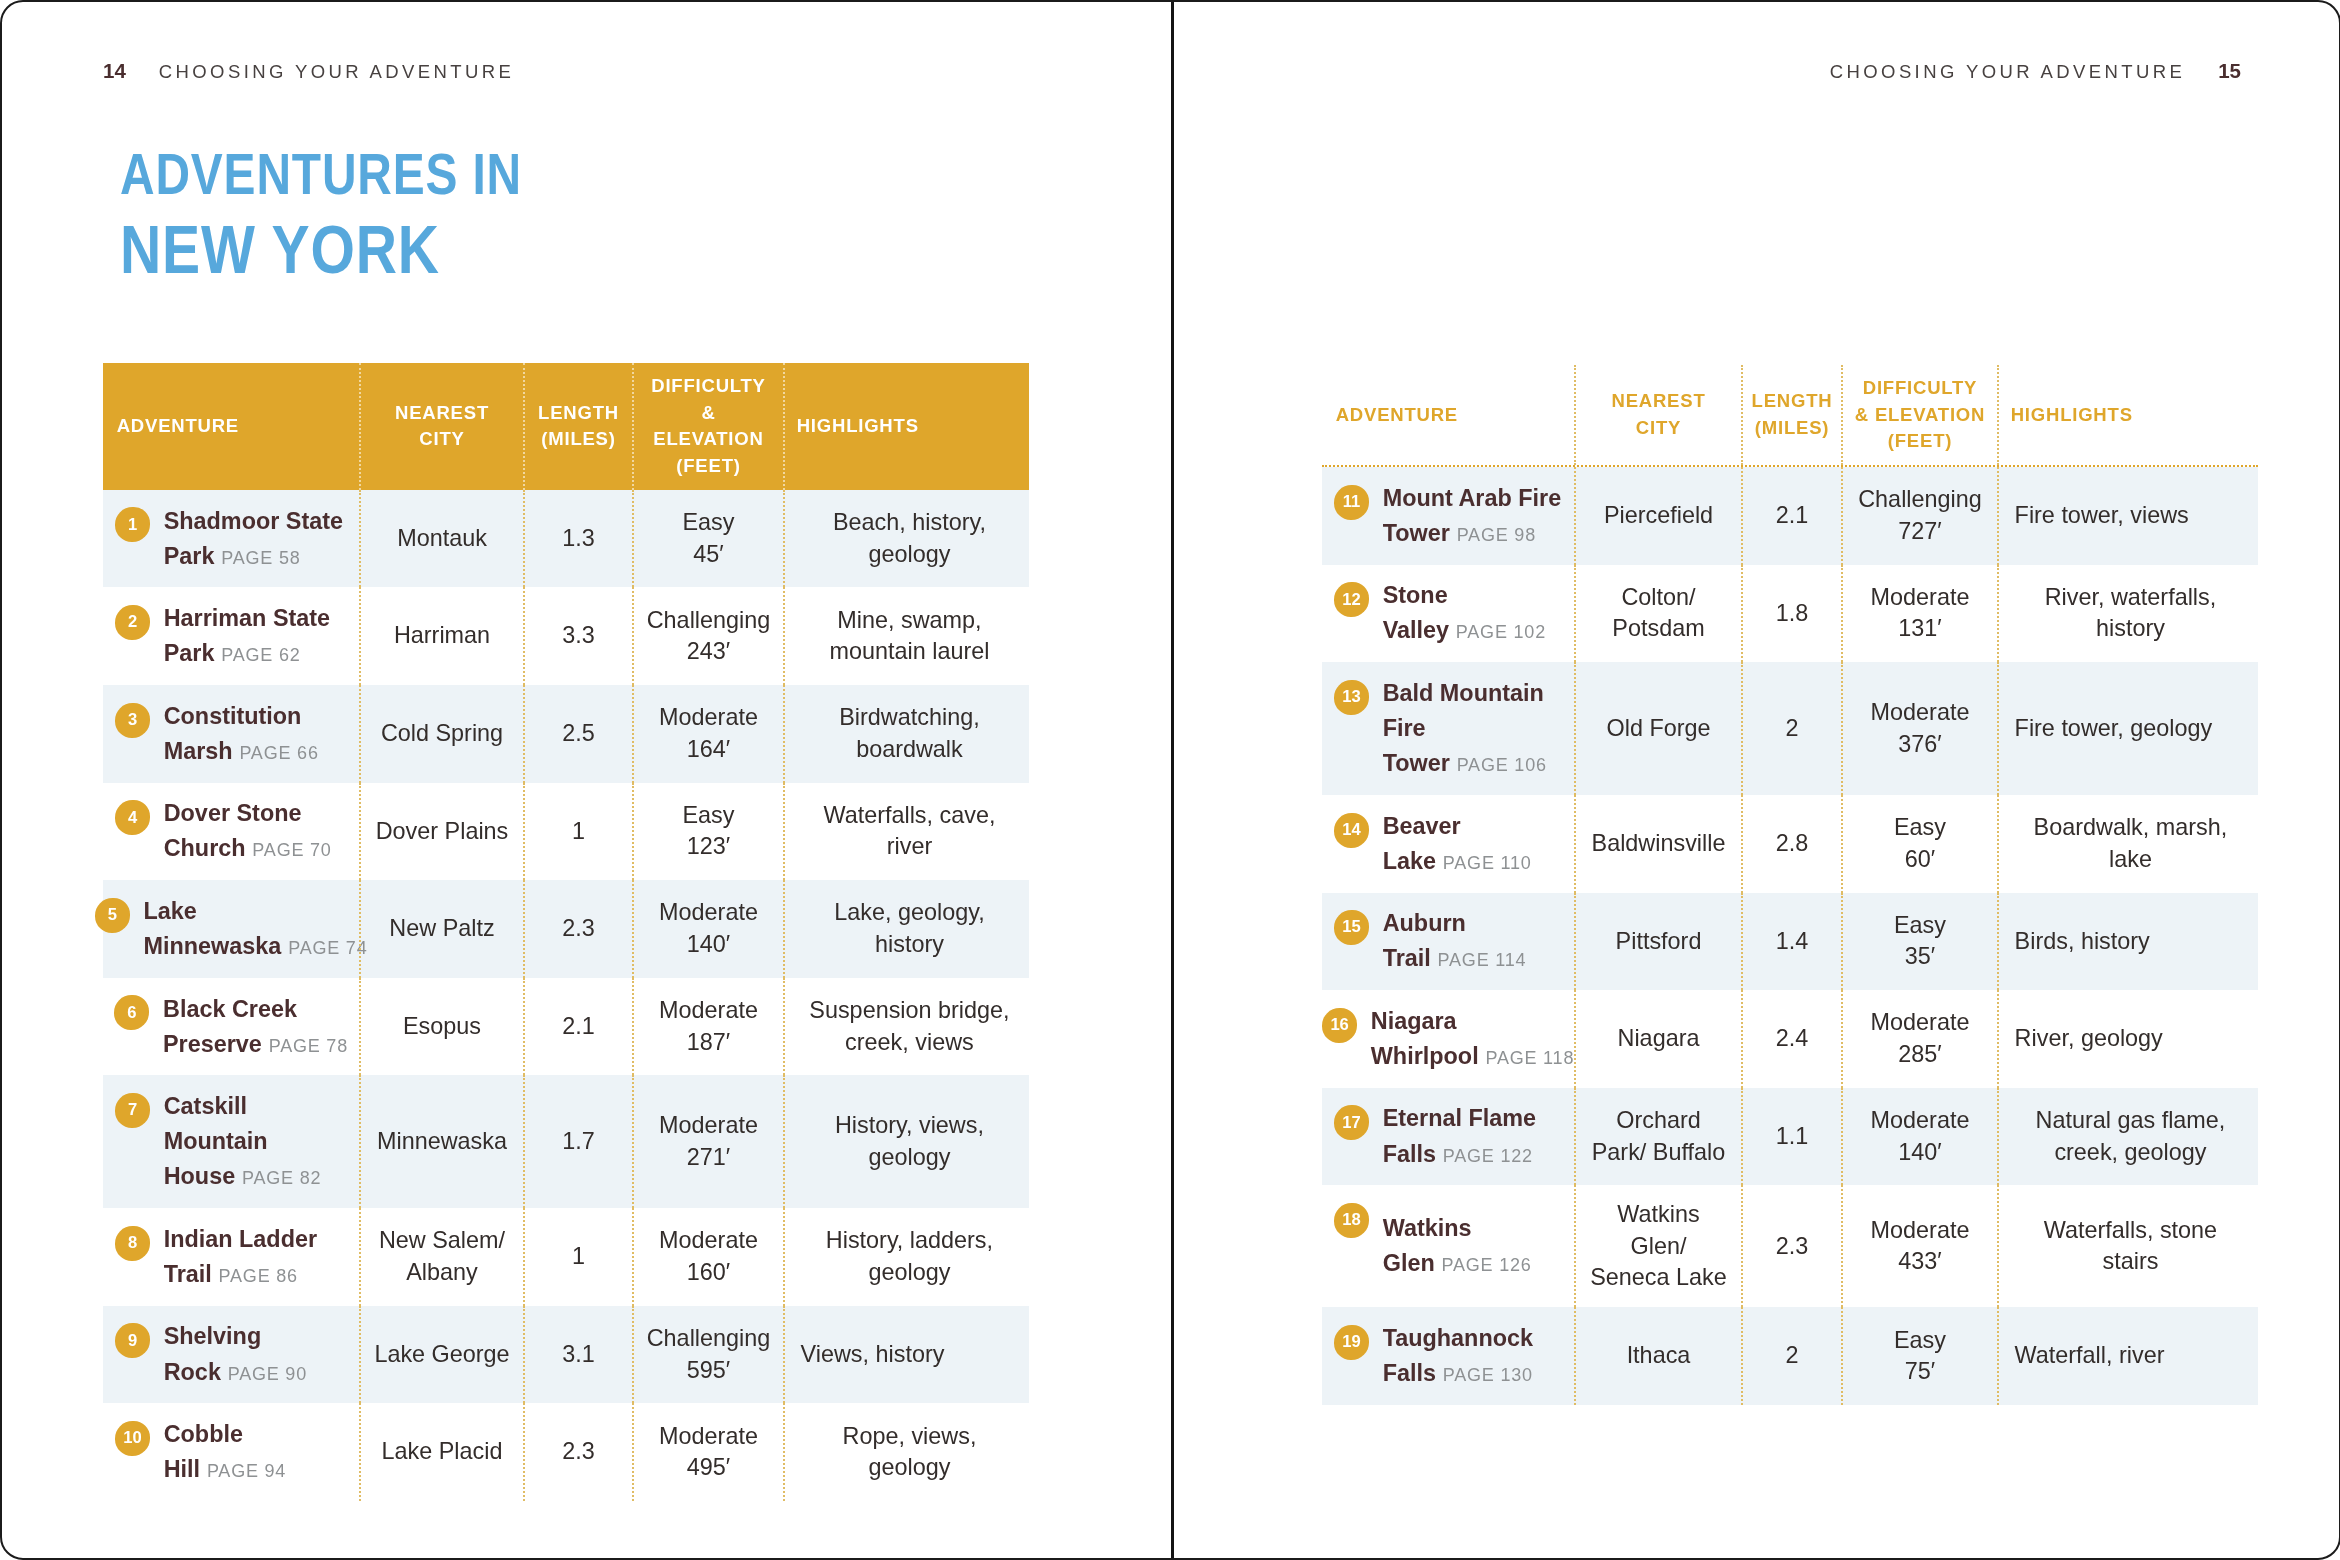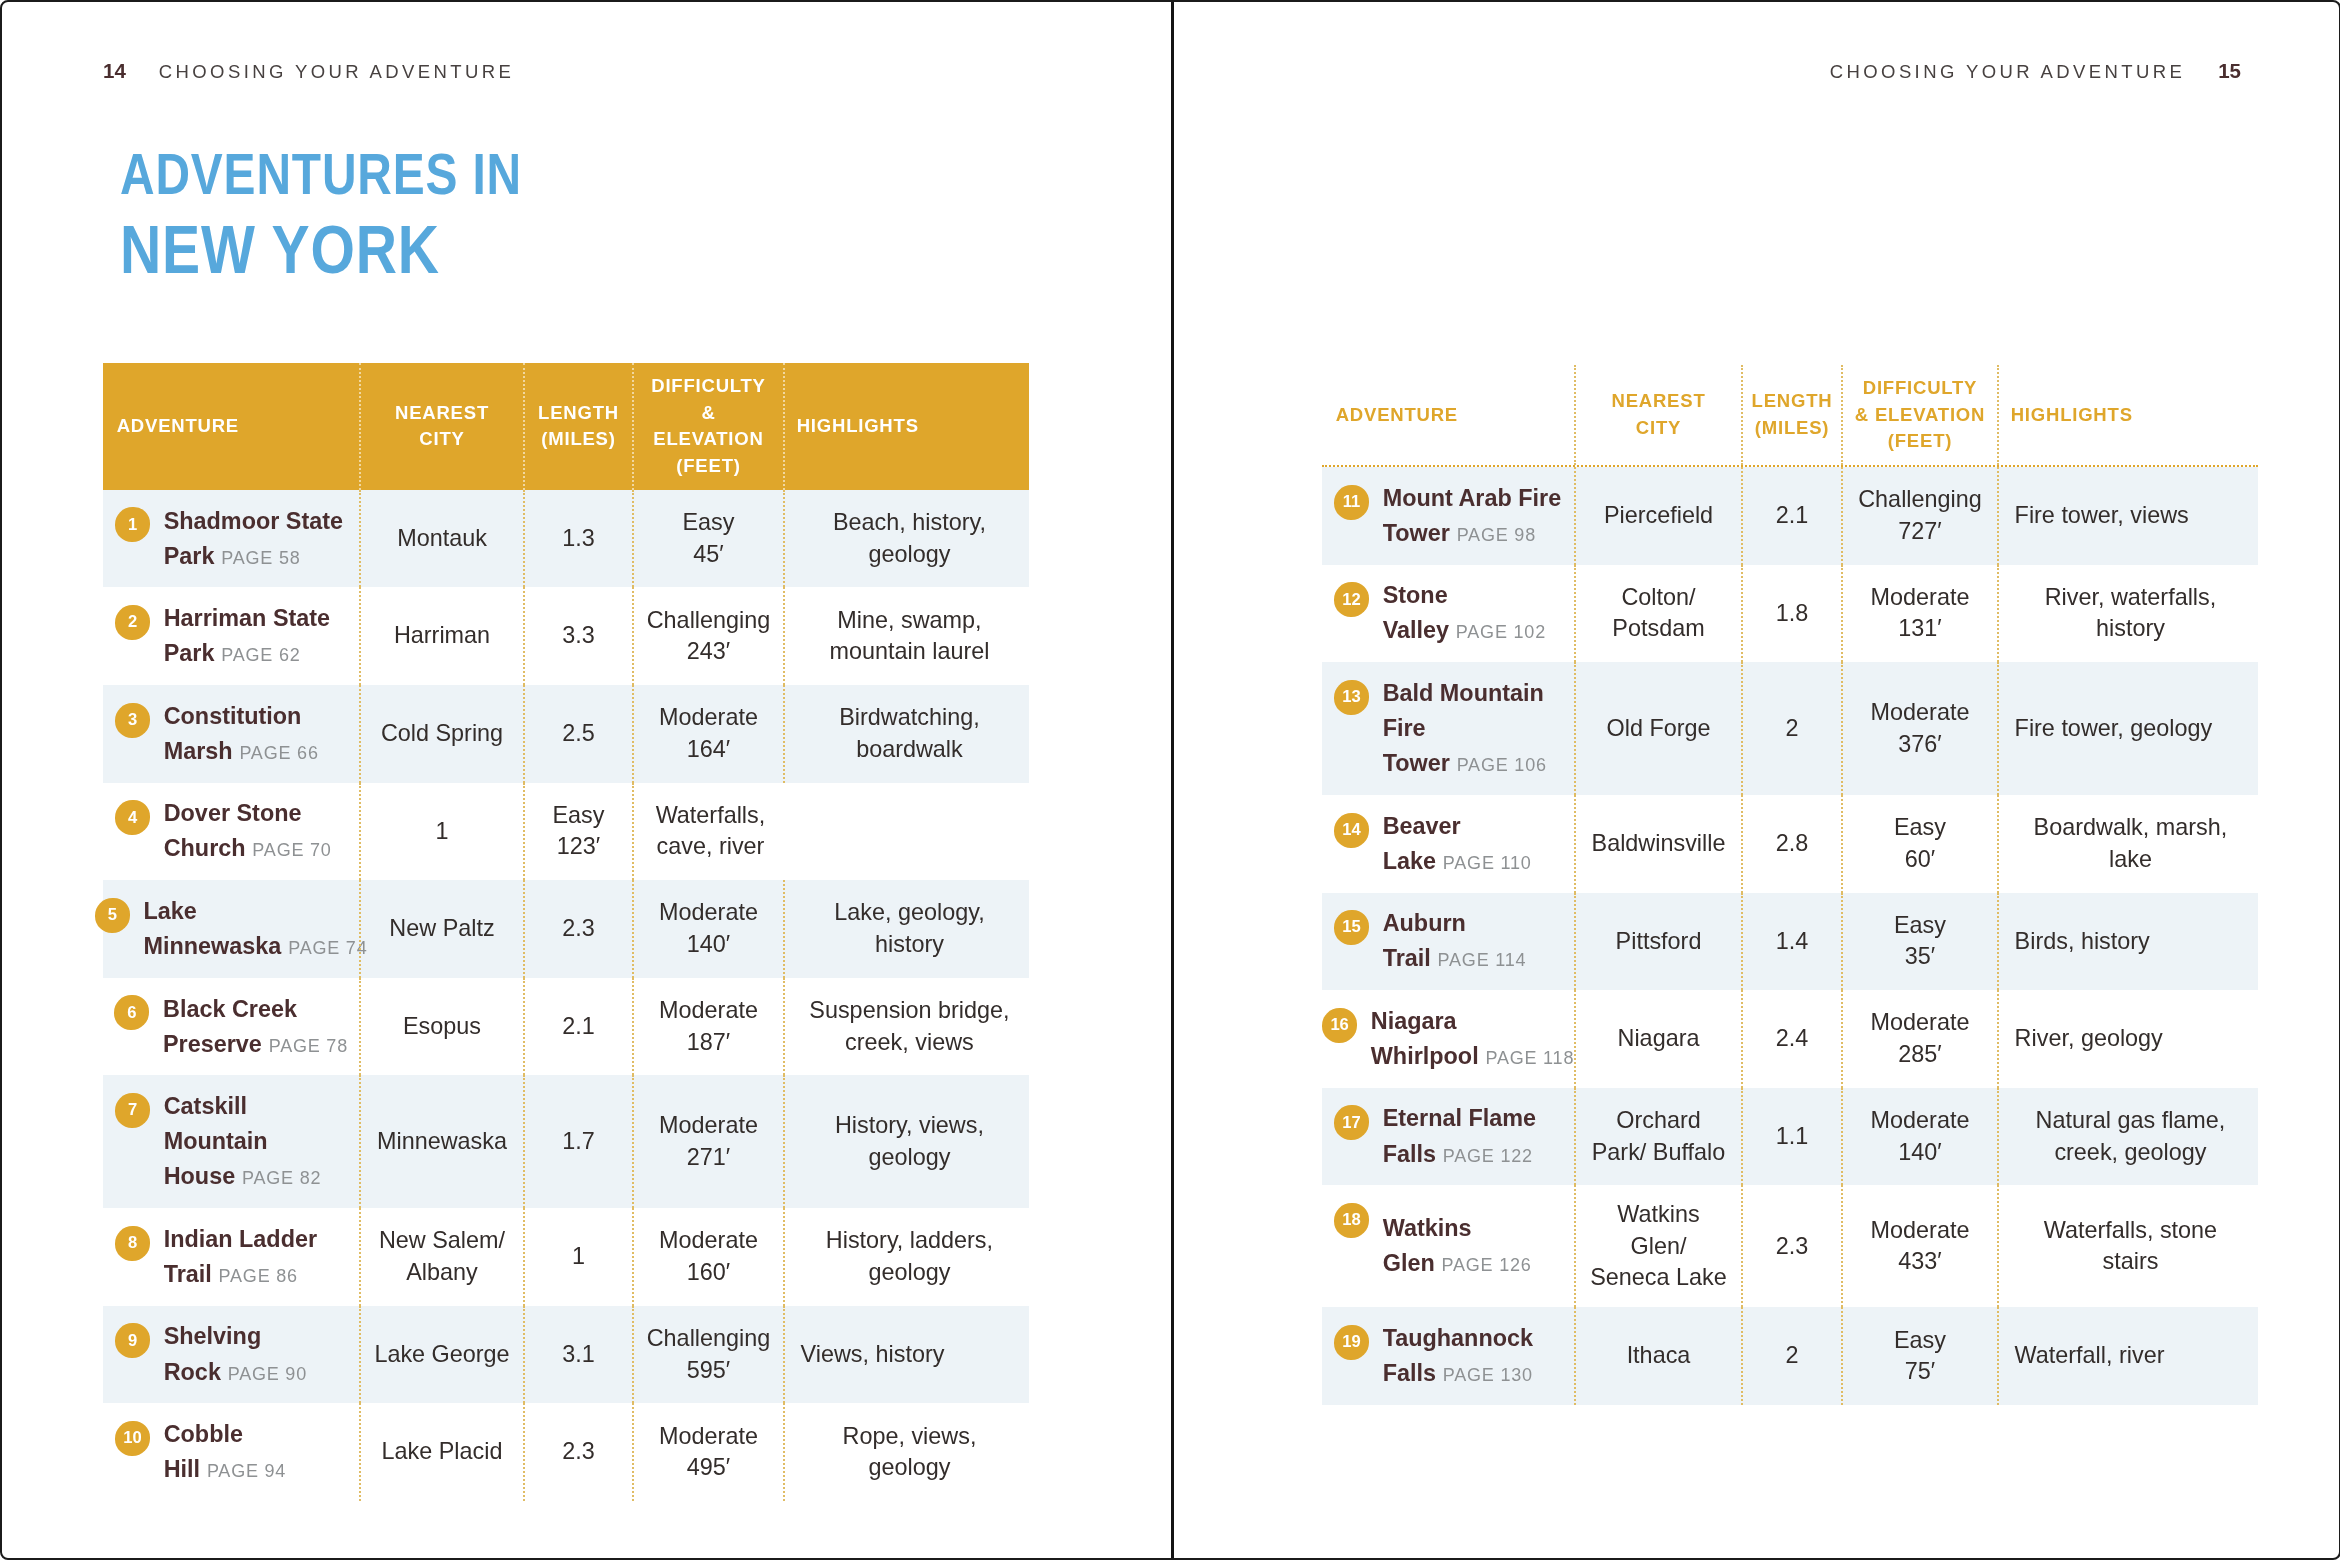--- a/index.html
+++ b/index.html
@@ -13,21 +13,21 @@
     --dotted-line-gold:#E0BC64;
     --page-border-black:#1B1B1B;
   }
   html,body{margin:0;padding:0;background:#ffffff;}
   .spread{
     position:relative;
     width:2341px;height:1560px;
     box-sizing:border-box;
     background:#fff;
     border:2px solid var(--page-border-black);
-    border-radius:8px;
+    border-radius:23px;
     overflow:hidden;
     font-family:"Liberation Sans",sans-serif;
     color:var(--body-text);
   }
   .gutter{
     position:absolute;left:1169px;top:0;bottom:0;width:2.9px;
     background:#141414;
   }
   .page{position:absolute;top:0;height:1560px;width:1170px;}
   .page-left{left:0;}
@@ -177,20 +177,21 @@
       <div>164′</div>
     </div>
     <div class="cell c-highlights">Birdwatching, boardwalk</div>
   </div>
 
   <div class="trow">
     <div class="cell c-adventure">
       <span class="badge">4</span>
       <span class="adv-text"><span class="adv-name">Dover Stone Church</span><span class="pageref">PAGE 70</span></span>
     </div>
+    <div class="cell c-city">Dover Plains</div>
     <div class="cell c-length">1</div>
     <div class="cell c-diff">
       <div>Easy</div>
       <div>123′</div>
     </div>
     <div class="cell c-highlights">Waterfalls, cave, river</div>
   </div>
 
   <div class="trow">
     <div class="cell c-adventure">

